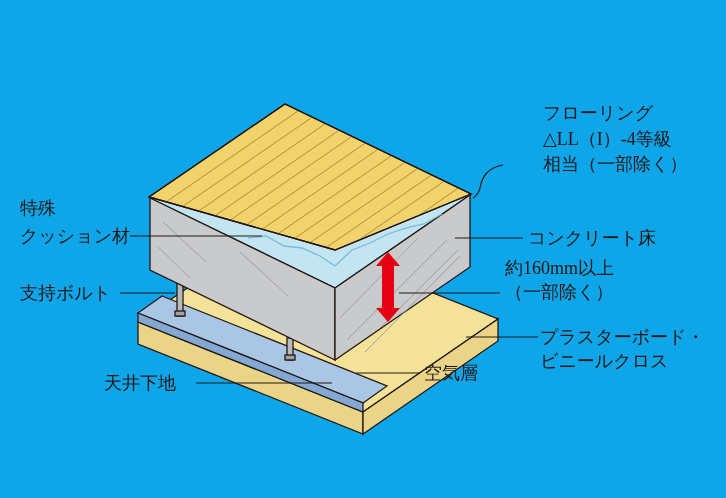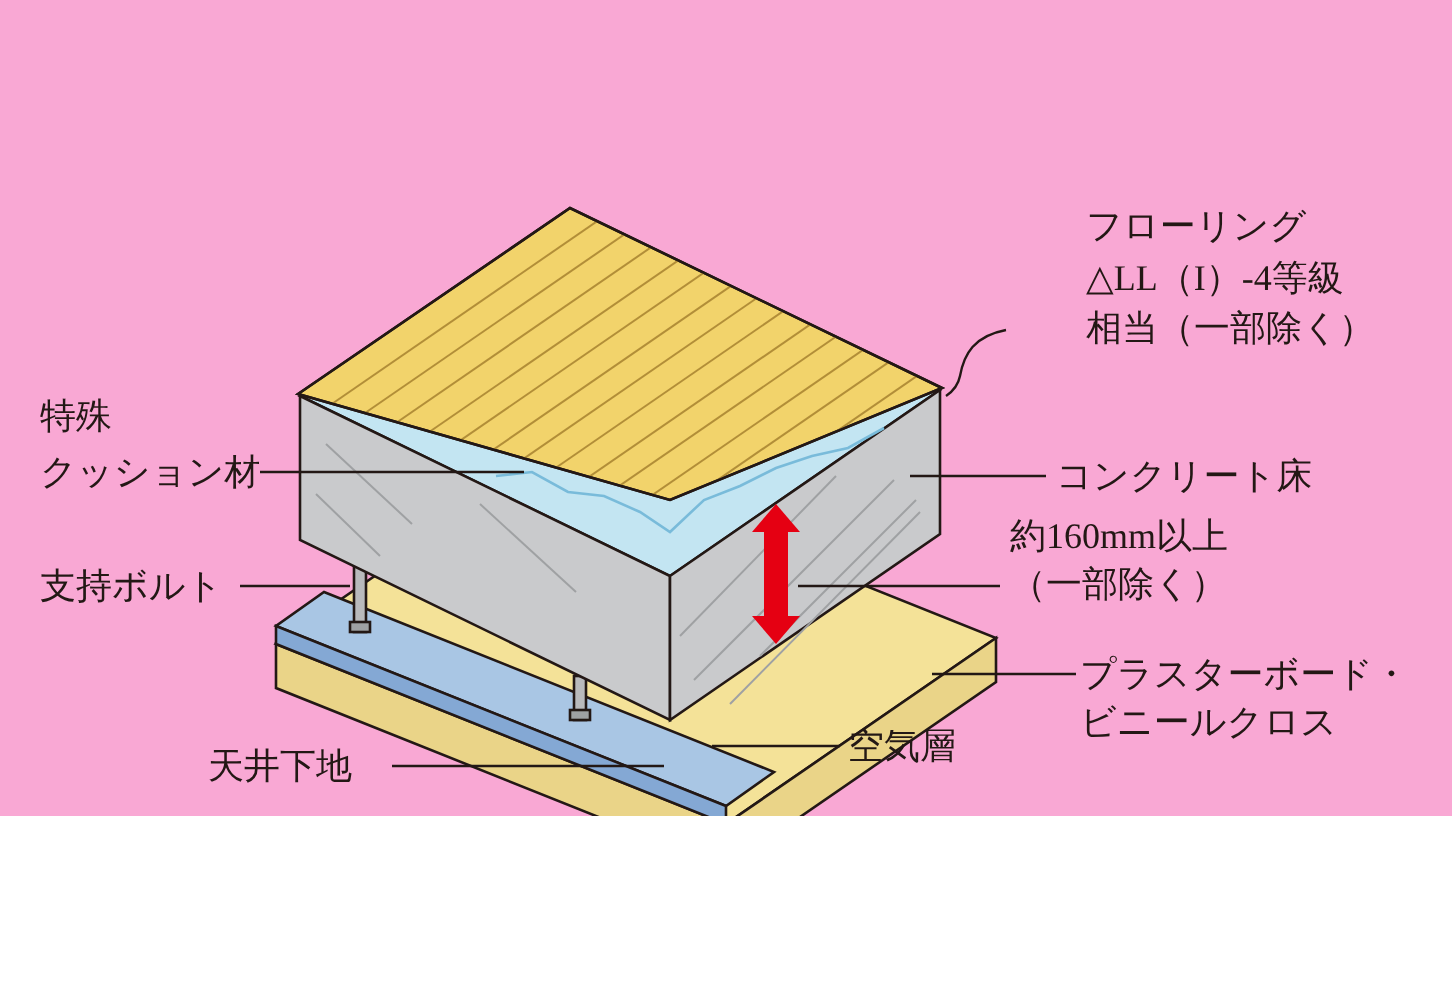--- a/index.html
+++ b/index.html
@@ -1,16 +1,16 @@
 <!DOCTYPE html>
 <html><head>
 <meta charset="utf-8">
 <style>
   html,body{margin:0;padding:0;background:#ffffff;}
-  .stage{position:relative;width:726px;height:408px;background:#f9a8d4;overflow:hidden;
+  .stage{position:relative;width:726px;height:498px;background:#0ea5e9;overflow:hidden;
          font-family:"Liberation Serif","DejaVu Serif",serif;}
   svg{position:absolute;top:0;left:0;}
   .lbl{font-family:"Liberation Serif","DejaVu Serif",serif;font-size:18px;fill:#231815;}
   .leader{stroke:#231815;stroke-width:1.2;fill:none;}
   .outl{stroke:#231815;stroke-width:1.3;}
   .hatch{stroke-width:1;}
   .stripe{stroke-width:1;}
 </style>
 </head>
 <body>

